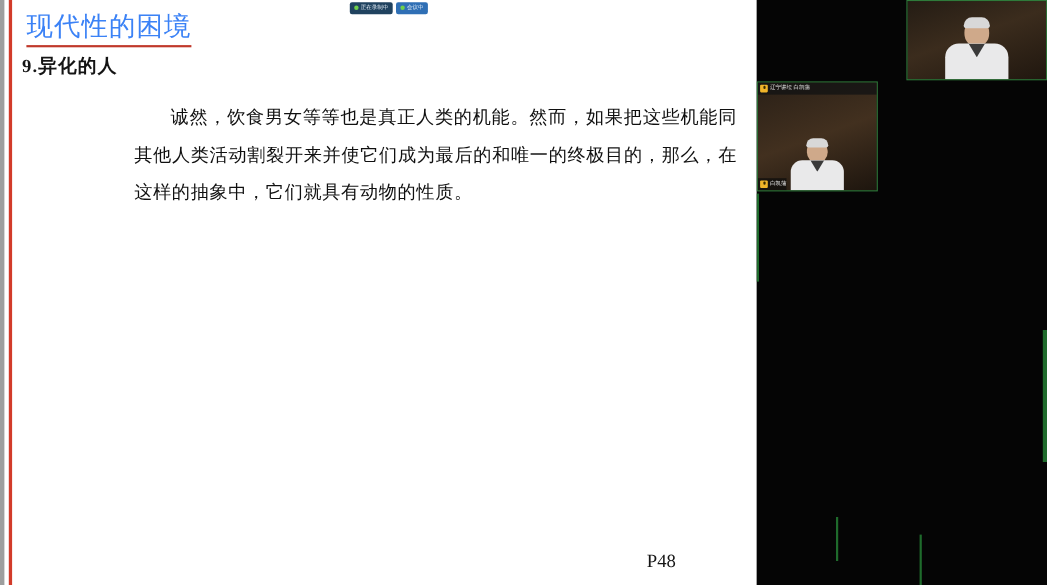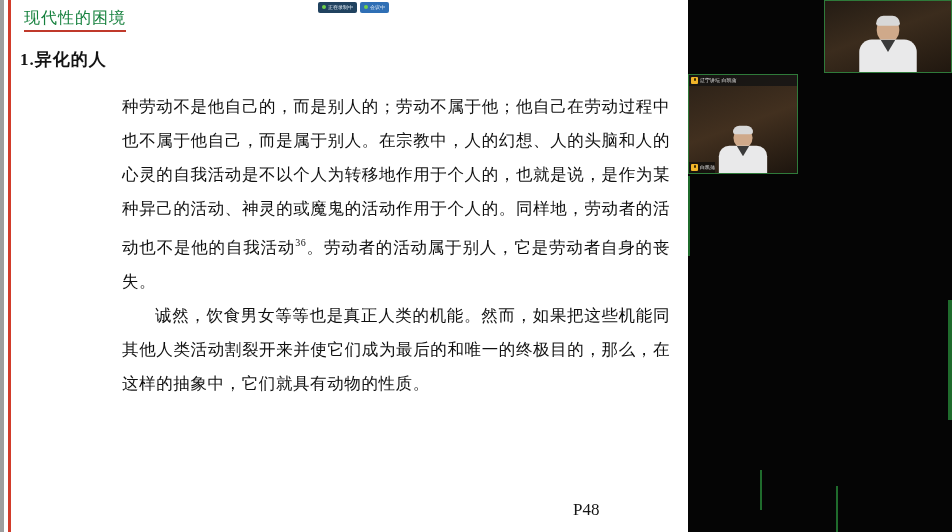--- a/index.html
+++ b/index.html
@@ -82,22 +82,22 @@
     border-radius: 50%;
     background: #6fd04a;
     display: inline-block;
   }
 
   
   .slide-title {
     position: absolute;
     left: 24px;
     top: 8px;
-    font-size: 16px;
-    color: #15803d;
+    font-size: 24px;
+    color: #3b82f6;
     font-family: "Liberation Serif", serif;
     letter-spacing: 1px;
   }
   .slide-title .underline {
     display: inline-block;
     border-bottom: 2px solid #c0392b;
     padding-bottom: 1px;
   }
   .slide-sub {
     position: absolute;
@@ -131,21 +131,21 @@
   #doc-body .sup {
     font-size: 10px;
     vertical-align: super;
   }
   
   #doc-body .rline {
     border-bottom: 1px solid #d9483b;
   }
   .page-num {
     position: absolute;
-    left: 573px;
+    left: 588px;
     top: 500px;
     font-family: "Liberation Serif", serif;
     font-size: 17px;
     color: #151515;
   }
 
   
   #right-area {
     position: absolute;
     left: 688px;
@@ -298,24 +298,23 @@
 <div id="screen">
 
   <div id="slide">
     <div class="left-rule2"></div>
     <div class="left-rule"></div>
 
     <div class="slide-title">
       <span class="underline">现代性的困境</span>
     </div>
 
-    <div class="slide-sub">1.异化的人</div>
+    <div class="slide-sub">9.异化的人</div>
 
     <div id="doc-body">
-      <p><span>种劳动不是他自己的，而是别人的；劳动不属于他；他自己在劳动过程中也不属于他自己，而是属于别人。在宗教中，人的幻想、人的头脑和人的心灵的自我活动是不以个人为转移地作用于个人的，也就是说，是作为某种异己的活动、神灵的或魔鬼的活动作用于个人的。同样地，劳动者的活动也不是他的自我活动</span><span class="sup">36</span><span>。劳动者的活动属于别人，它是劳动者自身的丧失。</span></p>
 
 
       <p class="indent"><span>诚然，饮食男女等等也是真正人类的机能。然而，如果把这些机能同其他人类活动割裂开来并使它们成为最后的和唯一的终极目的，那么，在这样的抽象中，它们就具有动物的性质。</span></p>
     </div>
 
     <div class="page-num">P48</div>
   </div>
 
   <div id="top-toolbar">
     <div class="pill dark">

